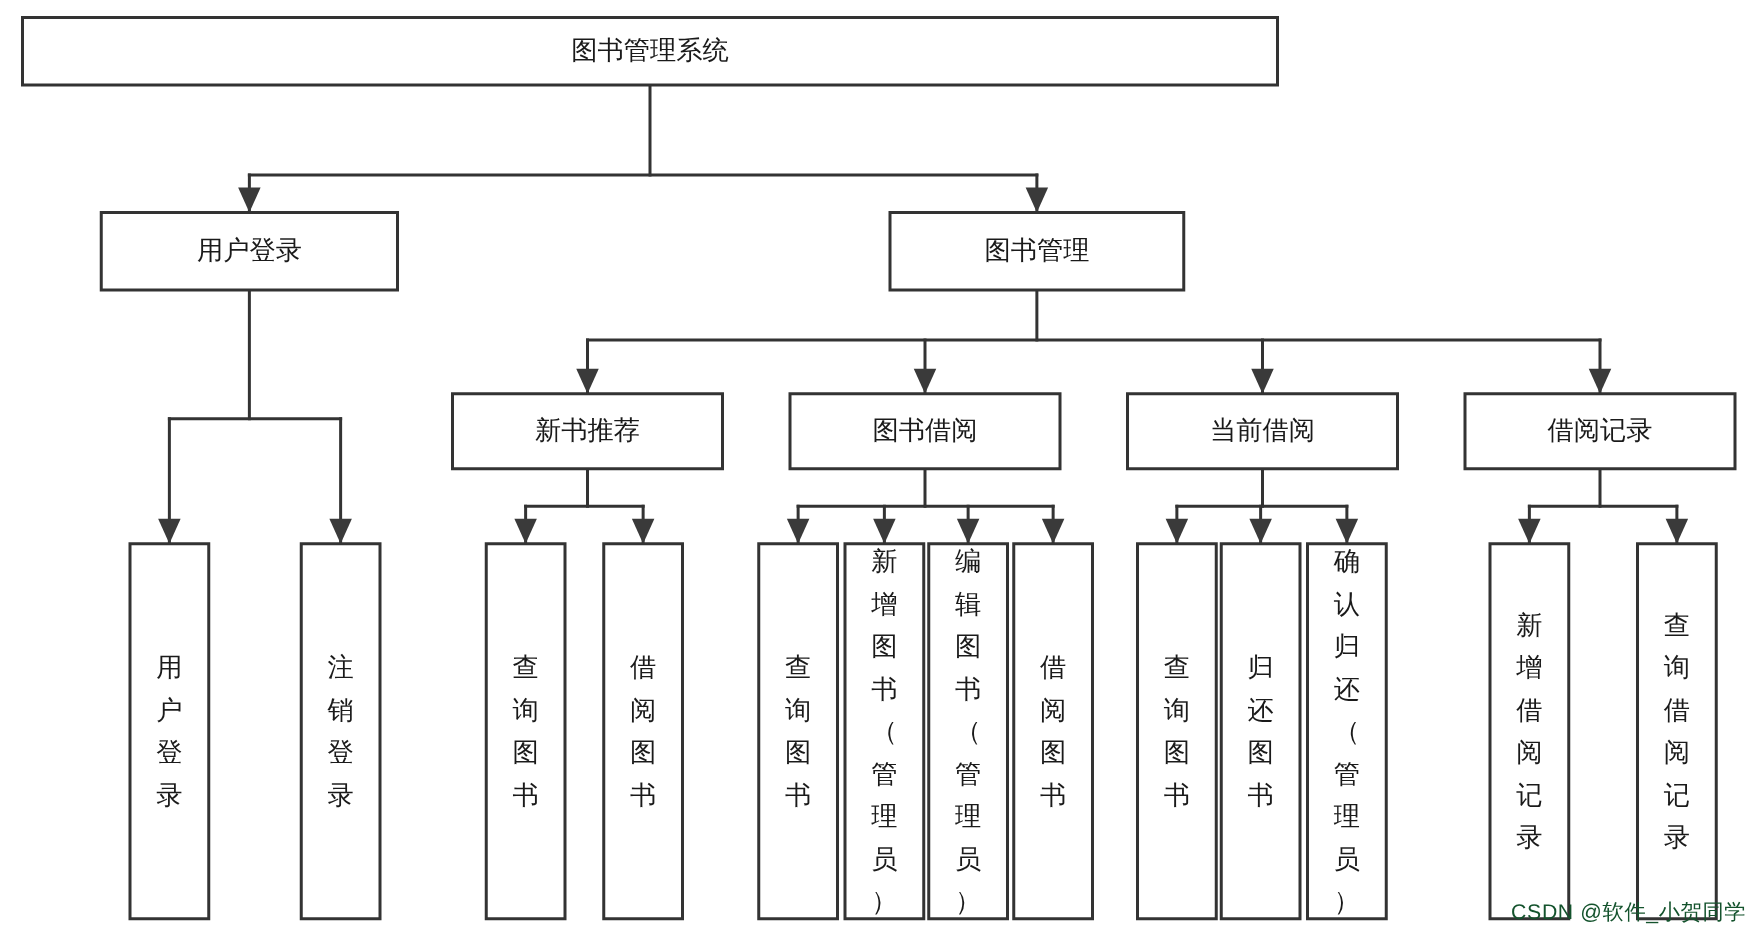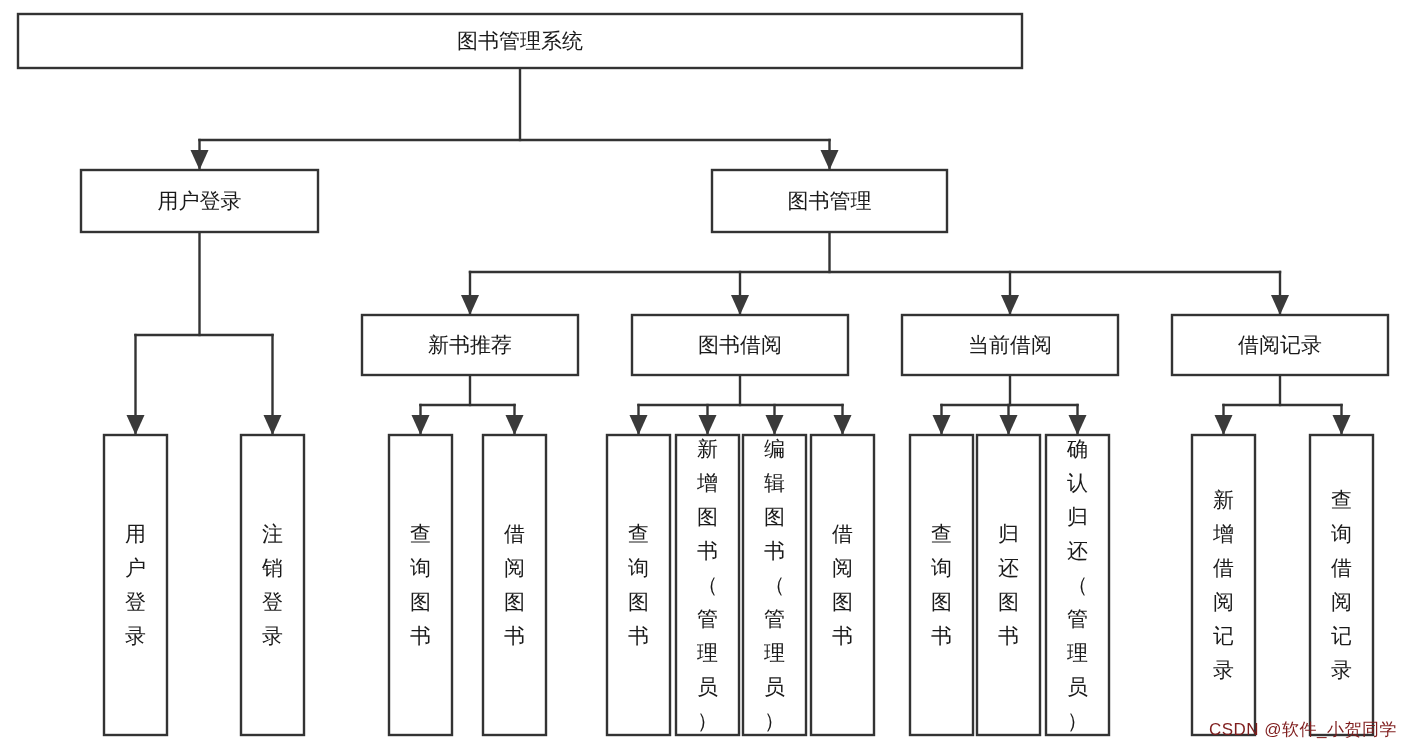--- a/index.html
+++ b/index.html
@@ -51,21 +51,21 @@
     font-size: 21px;
     fill: #1a1a1a;
     text-anchor: middle;
   }
   .watermark {
     position: absolute;
     right: 8px;
     bottom: 6px;
     font-family: "Liberation Sans", "DejaVu Sans", sans-serif;
     font-size: 17px;
-    color: #7f1d1d;
+    color: #14532d;
     letter-spacing: 0.5px;
     white-space: nowrap;
     pointer-events: none;
     user-select: none;
   }
 </style>
 </head>
 <body>
 
 <div id="diagram-root">

